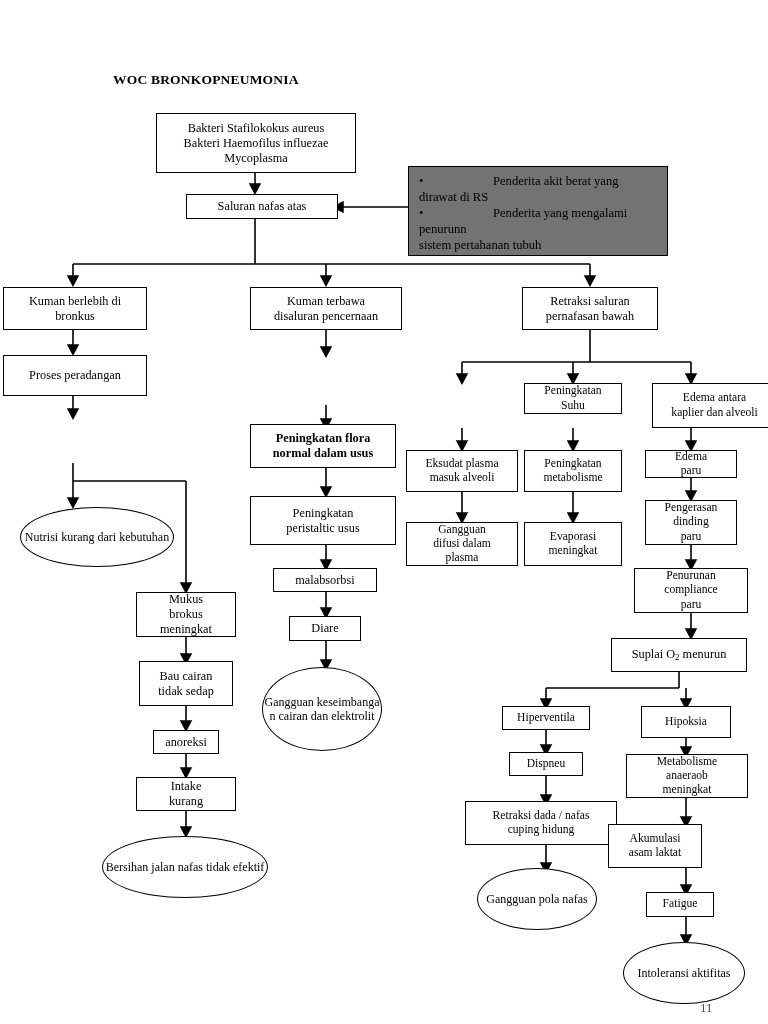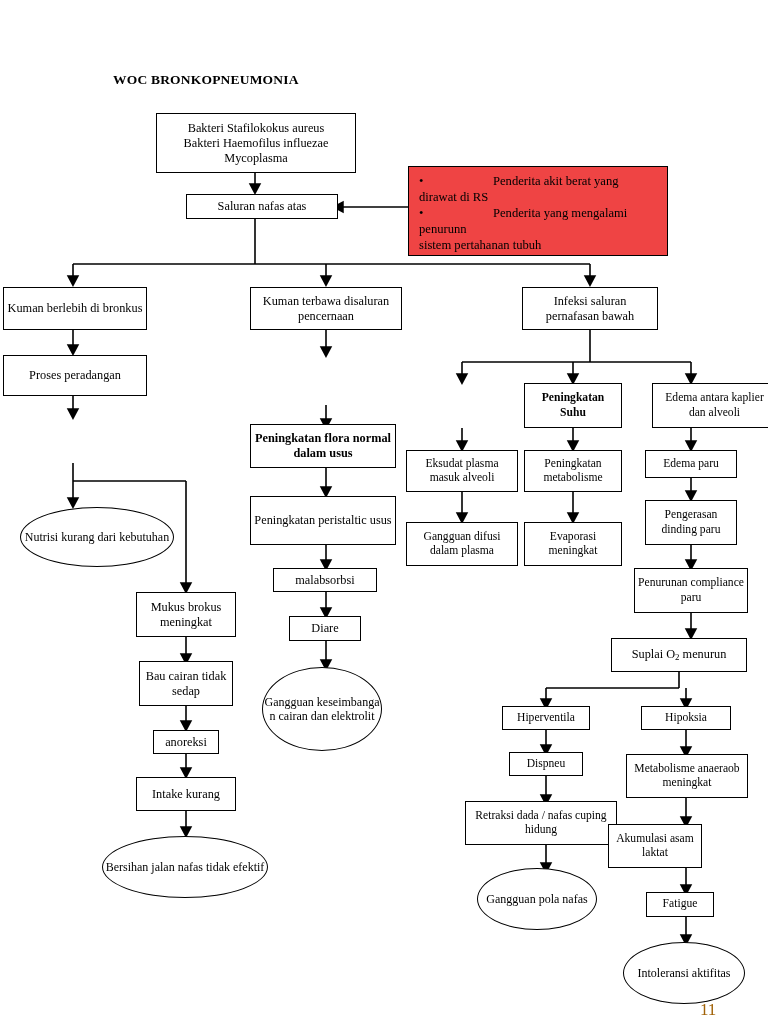--- a/index.html
+++ b/index.html
@@ -37,21 +37,21 @@
     box-sizing: border-box;
     border: 1.2px solid #000;
     background: #ffffff;
     color: #000;
     display: flex;
     align-items: center;
     justify-content: center;
     text-align: center;
     font-size: 12.3px;
     line-height: 1.22;
-    padding: 2px 3px;
+    padding: 2px 18px;
     z-index: 2;
   }
   .node.small {
     font-size: 11.6px;
   }
   .ellipse {
     position: absolute;
     box-sizing: border-box;
     border: 1.2px solid #000;
     border-radius: 50%;
@@ -62,40 +62,40 @@
     justify-content: center;
     text-align: center;
     font-size: 12px;
     line-height: 1.2;
     z-index: 2;
   }
   .bullet-box {
     position: absolute;
     box-sizing: border-box;
     border: 1.2px solid #000;
-    background: #ef4444;
+    background: #737373;
     color: #000;
     font-size: 12.6px;
     line-height: 1.28;
     overflow: hidden;
     padding: 6px 8px 0 10px;
     z-index: 2;
   }
   .bullet-line {
     display: block;
     white-space: pre-wrap;
   }
   .bullet-line .dot {
     display: inline-block;
     width: 74px;
   }
   .page-num {
     position: absolute;
-    font-size: 17px;
-    color: #a16207;
+    font-size: 13px;
+    color: #1d4ed8;
   }
   .nowrap { white-space: nowrap; }
   sub { font-size: 0.72em; vertical-align: -0.25em; }
 </style>
 </head>
 <body>
 
 <div id="page">
 
   <svg id="connectors" viewBox="0 0 768 1024" xmlns="http://www.w3.org/2000/svg">
@@ -199,41 +199,41 @@
   <div class="node" style="left:136px; top:777px; width:100px; height:34px;">Intake kurang</div>
   <div class="ellipse" style="left:102px; top:836px; width:166px; height:62px;">Bersihan jalan nafas tidak efektif</div>
 
   <div class="node" style="left:250px; top:287px; width:152px; height:43px;">Kuman terbawa disaluran pencernaan</div>
   <div class="node" style="left:250px; top:424px; width:146px; height:44px;font-weight:bold;">Peningkatan flora normal dalam usus</div>
   <div class="node" style="left:250px; top:496px; width:146px; height:49px;">Peningkatan peristaltic usus</div>
   <div class="node" style="left:273px; top:568px; width:104px; height:24px;">malabsorbsi</div>
   <div class="node" style="left:289px; top:616px; width:72px; height:25px;">Diare</div>
   <div class="ellipse" style="left:262px; top:667px; width:120px; height:84px;">Gangguan keseimbanga n cairan dan elektrolit</div>
 
-  <div class="node" style="left:522px; top:287px; width:136px; height:43px;">Infeksi saluran pernafasan bawah</div>
-
-  <div class="node small" style="left:524px; top:383px; width:98px; height:45px;font-weight:bold;">Peningkatan Suhu</div>
+  <div class="node" style="left:522px; top:287px; width:136px; height:43px;">Retraksi saluran pernafasan bawah</div>
+
+  <div class="node small" style="left:524px; top:383px; width:98px; height:31px;">Peningkatan Suhu</div>
   <div class="node small" style="left:652px; top:383px; width:125px; height:45px;">Edema antara kaplier dan alveoli</div>
 
   <div class="node small" style="left:406px; top:450px; width:112px; height:42px;">Eksudat plasma masuk alveoli</div>
   <div class="node small" style="left:524px; top:450px; width:98px; height:42px;">Peningkatan metabolisme</div>
   <div class="node small" style="left:645px; top:450px; width:92px; height:28px;">Edema paru</div>
 
   <div class="node small" style="left:406px; top:522px; width:112px; height:44px;">Gangguan difusi dalam plasma</div>
   <div class="node small" style="left:524px; top:522px; width:98px; height:44px;">Evaporasi meningkat</div>
   <div class="node small" style="left:645px; top:500px; width:92px; height:45px;">Pengerasan dinding paru</div>
 
   <div class="node small" style="left:634px; top:568px; width:114px; height:45px;">Penurunan compliance paru</div>
 
   <div class="node" style="left:611px; top:638px; width:136px; height:34px;">
     <span class="nowrap"><span>Suplai O</span><sub>2</sub><span> menurun</span></span>
   </div>
 
   <div class="node small" style="left:502px; top:706px; width:88px; height:24px;">Hiperventila</div>
-  <div class="node small" style="left:641px; top:706px; width:90px; height:24px;">Hipoksia</div>
+  <div class="node small" style="left:641px; top:706px; width:90px; height:32px;">Hipoksia</div>
 
   <div class="node small" style="left:509px; top:752px; width:74px; height:24px;">Dispneu</div>
   <div class="node small" style="left:465px; top:801px; width:152px; height:44px;">Retraksi dada / nafas cuping hidung</div>
 
   <div class="node small" style="left:626px; top:754px; width:122px; height:44px;">Metabolisme anaeraob meningkat</div>
   <div class="node small" style="left:608px; top:824px; width:94px; height:44px;">Akumulasi asam laktat</div>
 
   <div class="ellipse" style="left:477px; top:868px; width:120px; height:62px;">Gangguan pola nafas</div>
   <div class="node small" style="left:646px; top:892px; width:68px; height:25px;">Fatigue</div>
   <div class="ellipse" style="left:623px; top:942px; width:122px; height:62px;">Intoleransi aktifitas</div>

